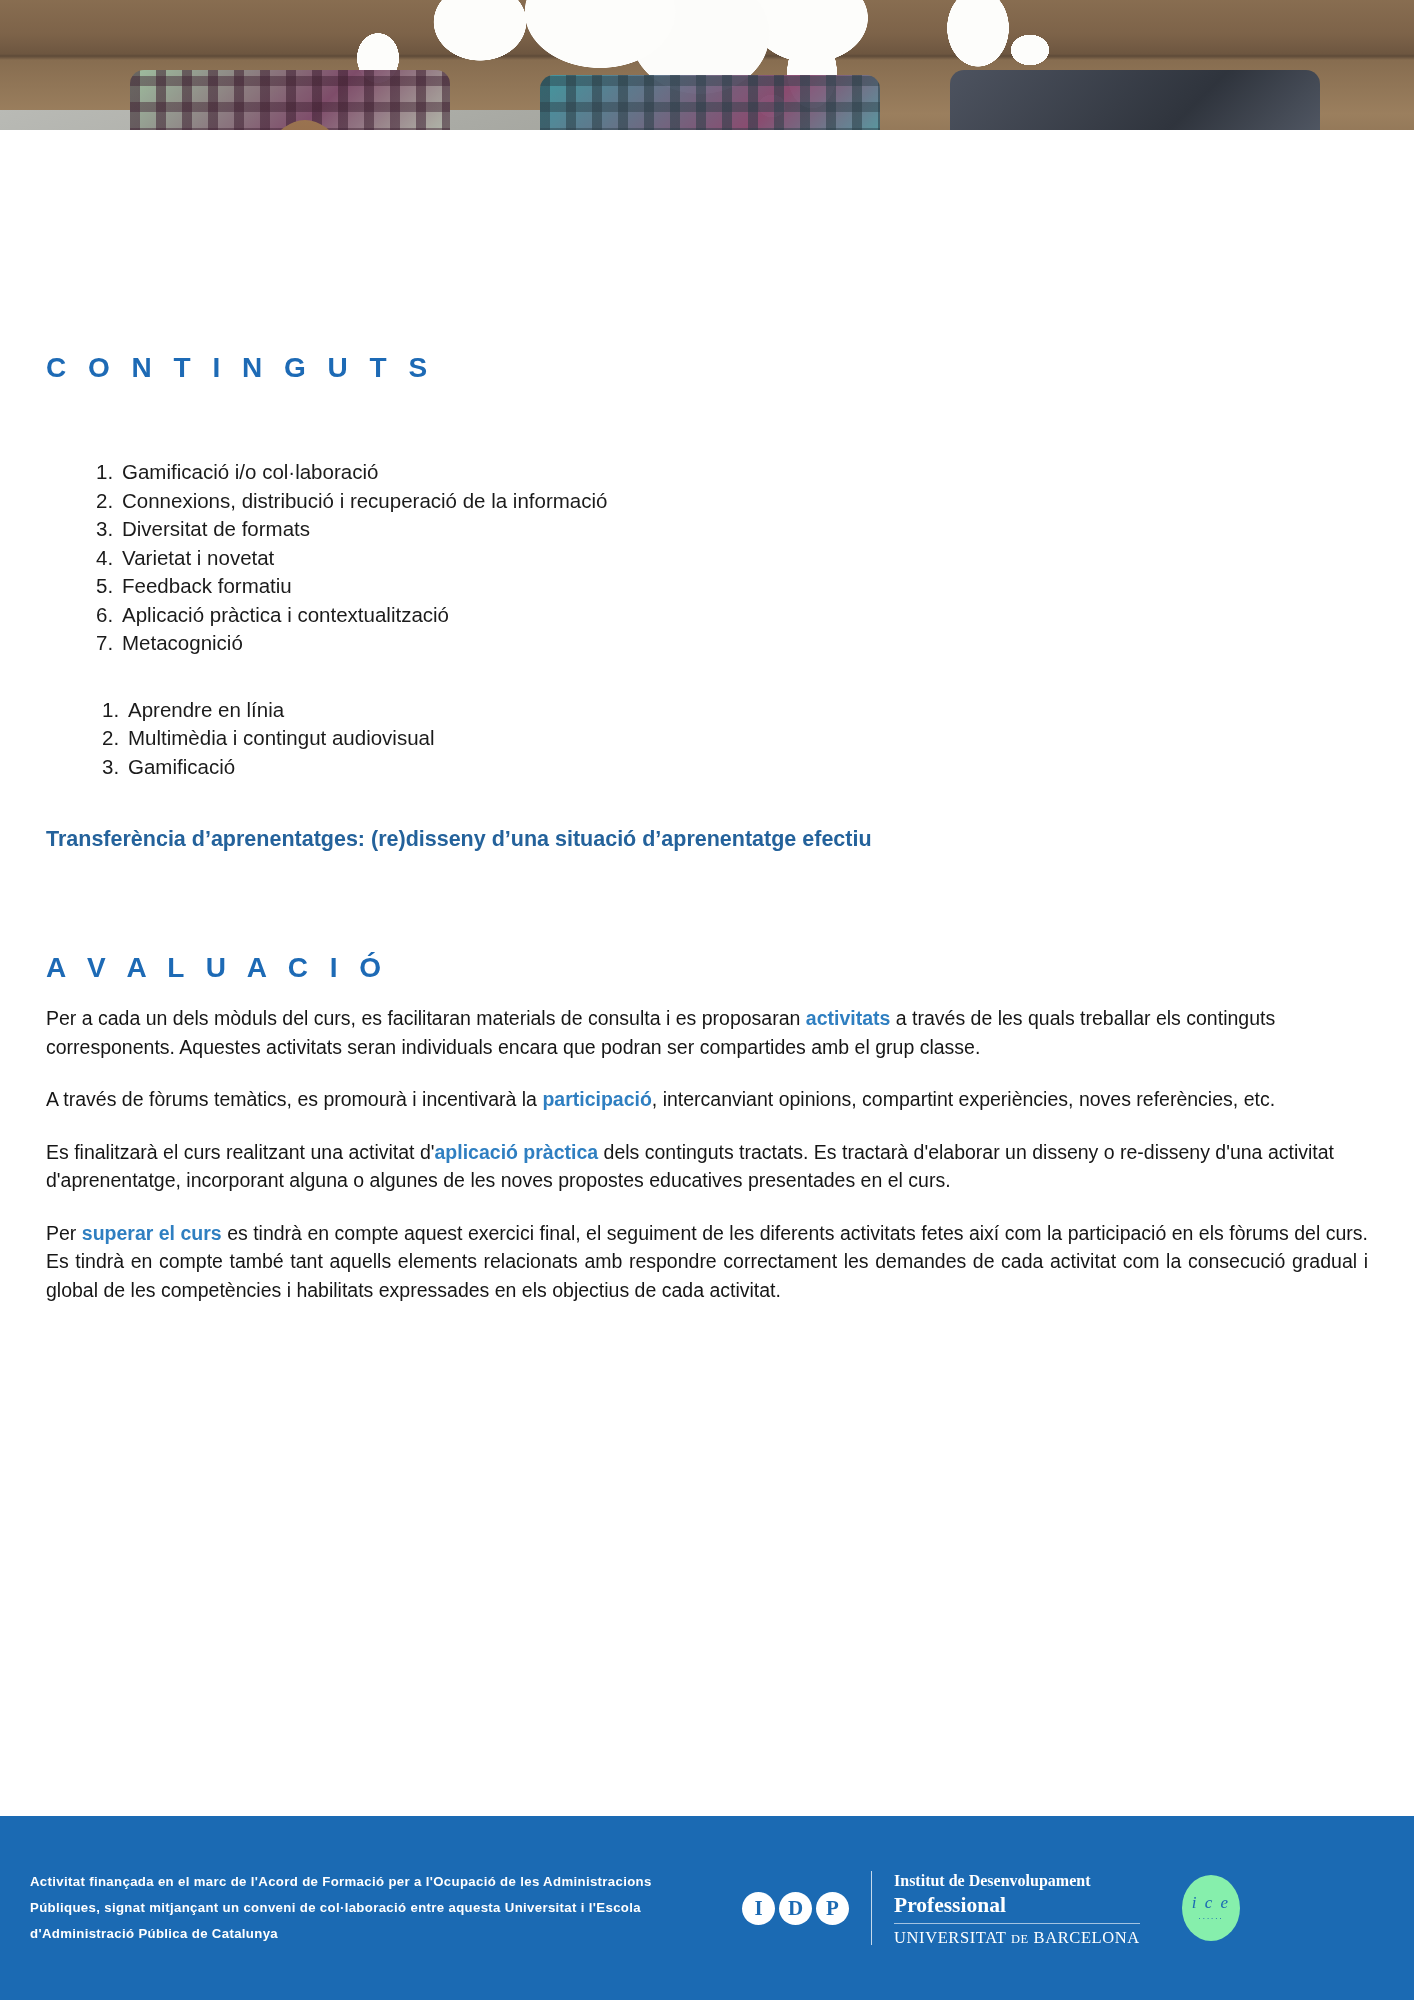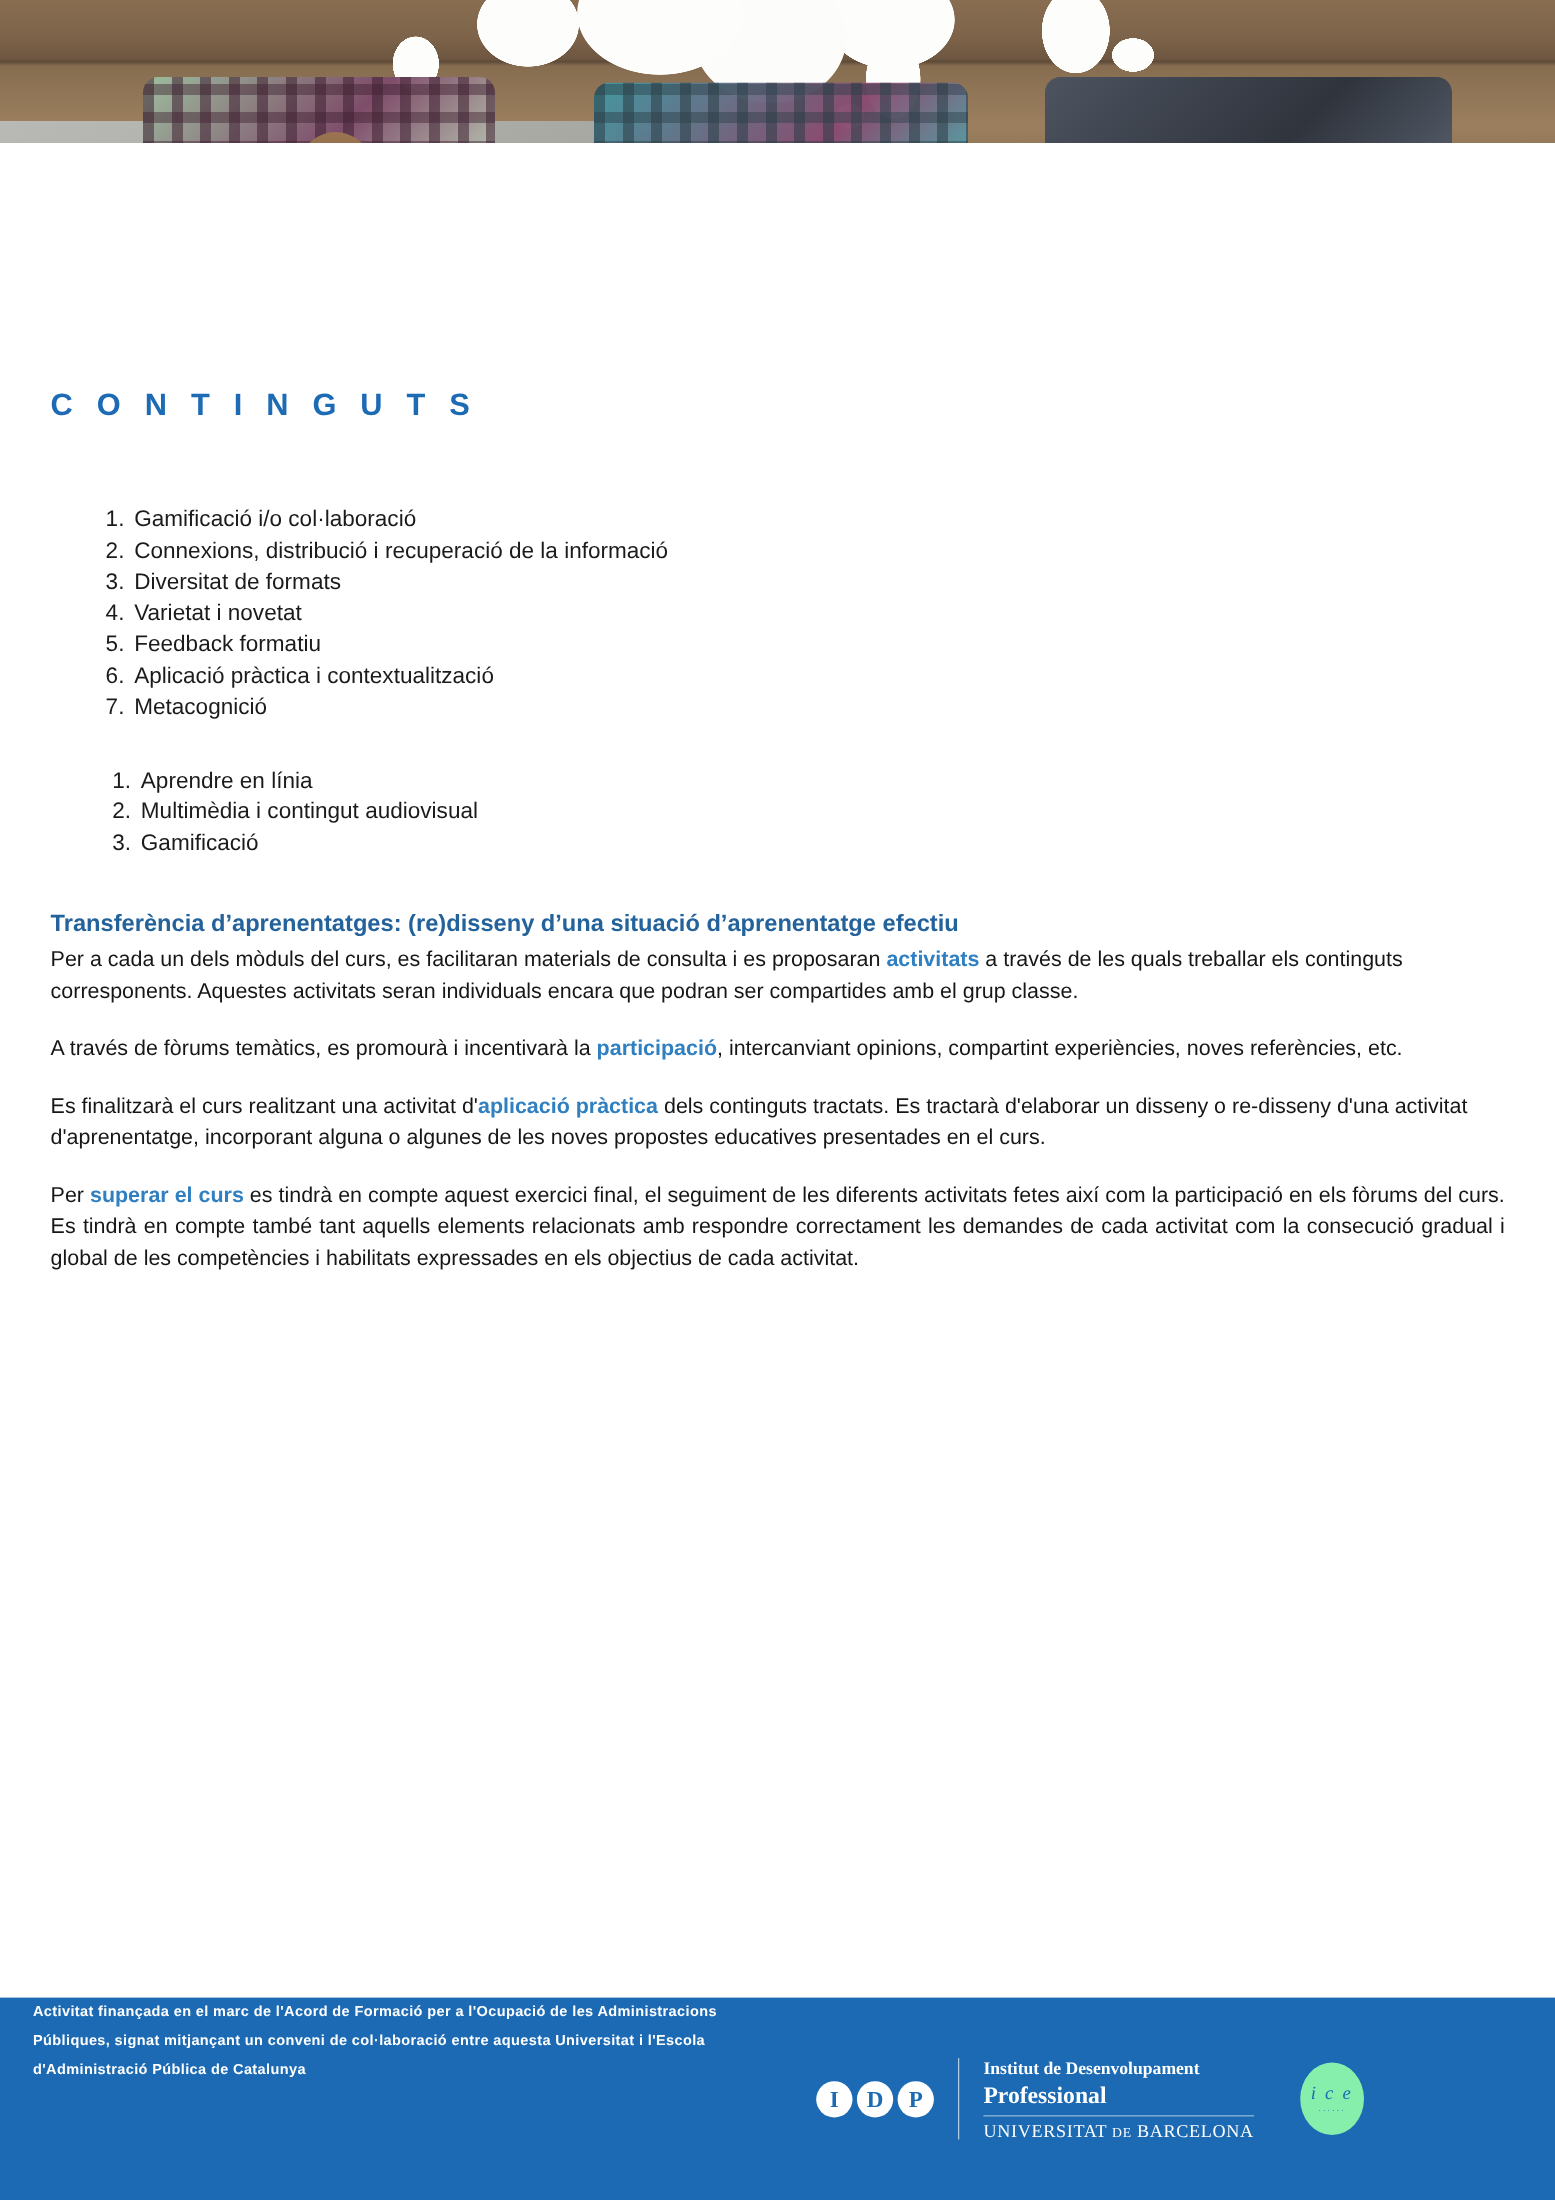--- a/index.html
+++ b/index.html
@@ -164,20 +164,21 @@
   .hl { color: #2f7fc1; font-weight: bold; }
 
   
   .footer {
     position: absolute;
     left: 0; bottom: 0;
     width: 1414px;
     height: 184px;
     background: #1b6ab3;
     display: flex;
+    align-items: center;
   }
   .footer-text {
     color: #ffffff;
     font-size: 13.2px;
     line-height: 26px;
     letter-spacing: .35px;
     font-weight: bold;
     margin-left: 30px;
     width: 690px;
   }
@@ -316,20 +317,21 @@
     <ol class="numbered sub">
       <li>Aprendre en línia</li>
       <li>Multimèdia i contingut audiovisual</li>
       <li>Gamificació</li>
     </ol>
 
     <div class="gap-34" style="height:46px"></div>
 
     <div class="sub-head">Transferència d’aprenentatges: (re)disseny d’una situació d’aprenentatge efectiu</div>
 
+    <div class="section-title avaluacio">A V A L U A C I Ó</div>
 
 
     <p class="body">
       <span>Per a cada un dels mòduls del curs, es facilitaran materials de consulta i es proposaran </span><span class="hl">activitats</span><span> a través de les quals treballar els continguts corresponents. Aquestes activitats seran individuals encara que podran ser compartides amb el grup classe.</span>
     </p>
 
     <p class="body">
       <span> A través de fòrums temàtics, es promourà i incentivarà la </span><span class="hl">participació</span><span>, intercanviant opinions, compartint experiències, noves referències, etc.</span>
     </p>
 

